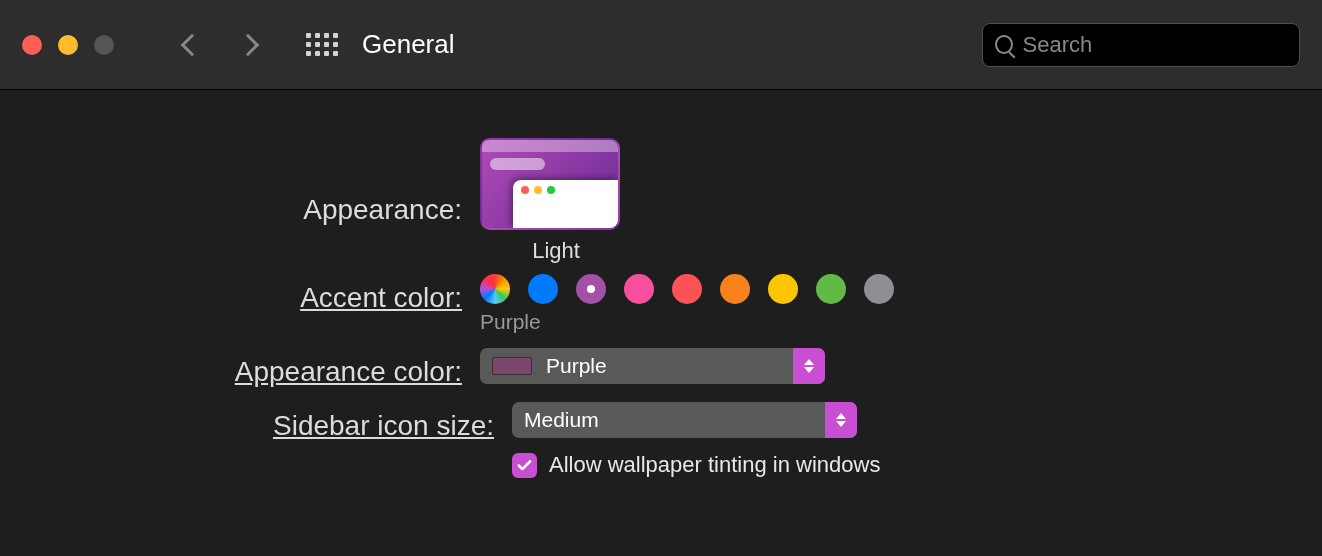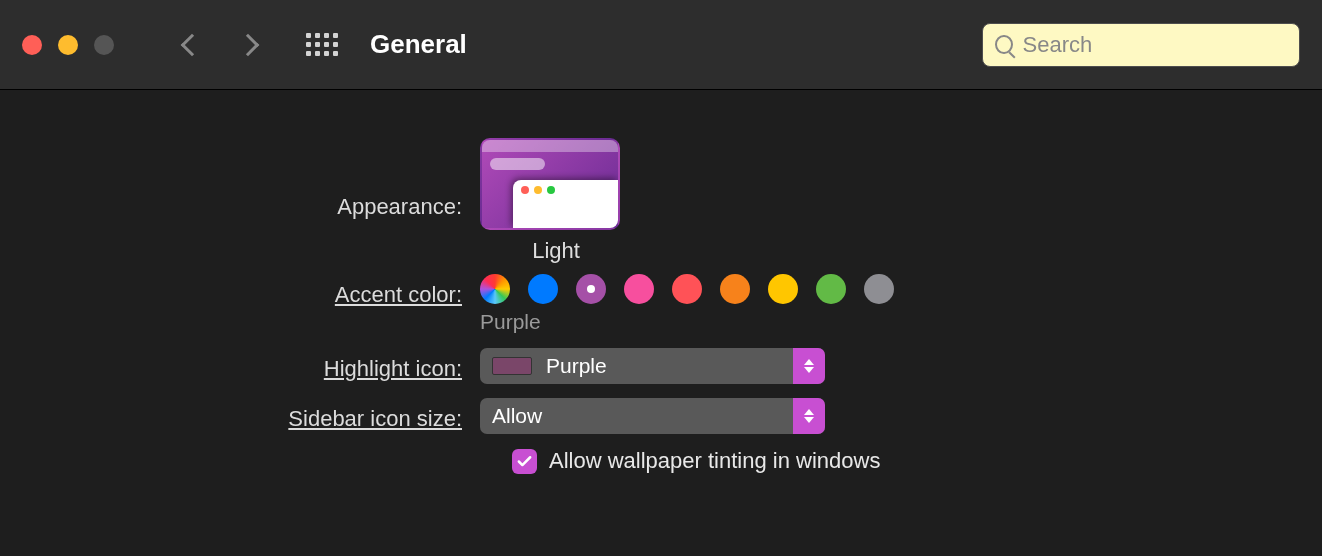--- a/index.html
+++ b/index.html
@@ -26,45 +26,45 @@
     .tl-green  { background: #555; }    
 
     .nav { display: flex; gap: 40px; margin-left: 70px; align-items: center; }
     .chev { width: 16px; height: 16px; border-left: 3px solid #888; border-bottom: 3px solid #888; }
     .chev-left  { transform: rotate(45deg); }
     .chev-right { transform: rotate(-135deg); }
 
     .grid-icon { display: grid; grid-template-columns: repeat(4,5px); grid-template-rows: repeat(3,5px); gap: 4px; margin-left: 50px;}
     .grid-icon span { width:5px; height:5px; background:#d3d3d3; border-radius:1px;}
 
-    .title { font-size: 26px; font-weight:700; margin-left: 32px; color:#fff;}
+    .title { font-size: 26px; font-weight:400; margin-left: 24px; color:#fff;}
 
     .search {
       margin-left: auto;
       width: 318px;
       height: 44px;
-      background:#fef9c3;
+      background:#000000;
       border:1px solid #4e4e4e;
       border-radius:8px;
       display:flex;
       align-items:center;
       padding:0 12px;
       gap:10px;
     }
     .search-icon{ width:19px; height:19px; border:2px solid #888; border-radius:50%; position:relative;}
     .search-icon::after{content:"";position:absolute;width:2px;height:8px;background:#888;bottom:-7px;right:-2px;transform:rotate(-45deg);}
     .search input{ background:transparent;border:none;outline:none;font-size:22px;color:#888; width:100%;}
     .search input::placeholder{color:#888;}
 
     .content { padding-top: 48px; }
     .row { display:flex; align-items:flex-start; margin-bottom:10px; }
     .row-label {
       width: 480px;
       text-align: right;
-      font-size: 22px;
+      font-size: 28px;
       color: #dcdcdc;
       padding-right: 18px;
       padding-top: 56px;
     }
     .row-label.slim{ padding-top:8px;text-decoration:underline;}
     .row-body { }
 
     
     .appearance-opts { display:flex; gap:30px;}
     .thumb-col{ width:152px; text-align:center;}
@@ -122,21 +122,21 @@
     .select .arrows{
       position:absolute;right:0;top:0;bottom:0;width:32px;
       background:#c84fd2;border-top-right-radius:7px;border-bottom-right-radius:7px;
       display:flex;flex-direction:column;align-items:center;justify-content:center;gap:2px;
     }
     .select .arrows .up,.select .arrows .down{width:0;height:0;border-left:5px solid transparent;border-right:5px solid transparent;}
     .select .arrows .up{border-bottom:6px solid #fff;}
     .select .arrows .down{border-top:6px solid #fff;}
 
     
-    .checkbox-row{display:flex;align-items:center;gap:12px;margin-top:14px;margin-left:32px;}
+    .checkbox-row{display:flex;align-items:center;gap:12px;margin-top:14px;}
     .chk{width:25px;height:25px;border-radius:6px;background:#c84fd2;display:flex;align-items:center;justify-content:center;}
     .chk svg{width:17px;height:17px;}
     .chk-label{font-size:22px;color:#e8e8e8;}
   </style>
 </head>
 <body>
 
 <div class="toolbar">
   <div class="traffic-lights">
     <div class="tl tl-red"></div>
@@ -205,38 +205,38 @@
         <div class="acc orange"></div>
         <div class="acc yellow"></div>
         <div class="acc green"></div>
         <div class="acc gray"></div>
       </div>
       <div class="accent-label">Purple</div>
     </div>
   </div>
 
   <div class="row" style="margin-top:14px;">
-    <div class="row-label slim">Highlight icon:</div>
+    <div class="row-label slim">Appearance color:</div>
     <div class="row-body">
       <div class="select">
         <div class="swatch"></div>
         <span>Purple</span>
         <div class="arrows">
             <div class="up"></div>
             <div class="down"></div>
           </div>
       </div>
     </div>
   </div>
 
-  <div class="row" style="margin-top:14px;">
+  <div class="row" style="margin-top:14px;padding-left:32px;">
     <div class="row-label slim">Sidebar icon size:</div>
     <div class="row-body">
       <div class="select">
-        <span>Allow</span>
+        <span>Medium</span>
         <div class="arrows">
             <div class="up"></div>
             <div class="down"></div>
           </div>
       </div>
 
       <div class="checkbox-row">
         <div class="chk">
           <svg viewBox="0 0 24 24">
               <path d="M4 12l5 5L20 6" stroke="#fff" stroke-width="3.5" fill="none" stroke-linecap="round" stroke-linejoin="round"></path>

